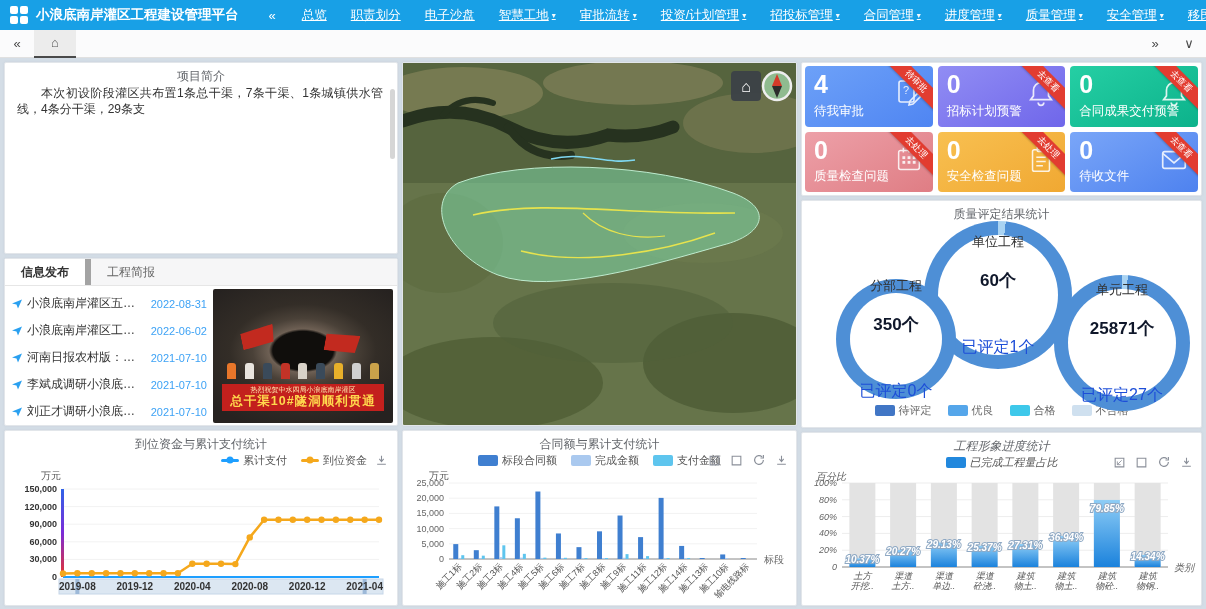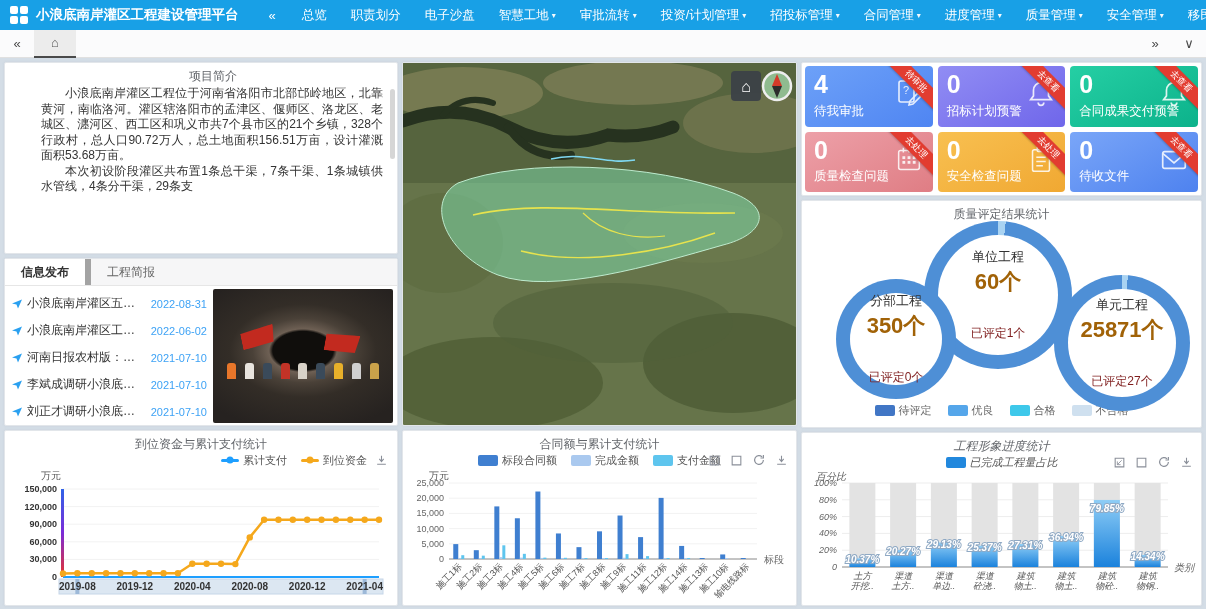--- a/index.html
+++ b/index.html
@@ -4,21 +4,21 @@
 <style>
   html,body{margin:0;padding:0;width:1206px;height:609px;overflow:hidden;
     font-family:"Liberation Sans","DejaVu Sans",sans-serif;background:#d4dde6;}
   
   .navbar{height:30px;background:#18a0e6;display:flex;align-items:center;color:#fff;
     font-size:12.5px;padding:0 10px;white-space:nowrap;}
   .logo{display:grid;grid-template-columns:8px 8px;grid-auto-rows:8px;gap:2px;margin-right:8px;}
   .logo i{background:#fff;border-radius:2px;display:block;}
   .nav-title{font-size:13.5px;font-weight:bold;margin-right:16px;}
   .nav-collapse{margin:0 14px;font-size:13px;cursor:pointer;}
-  .nav-item{padding:0 12px;cursor:pointer;display:flex;align-items:center;gap:3px;}
+  .nav-item{padding:0 12px;cursor:pointer;display:flex;align-items:center;gap:3px;text-decoration:underline;}
   .caret{font-size:8px;opacity:.95;}
   
   .tabbar{height:27px;background:#fbfbfc;border-bottom:1px solid #e0e0e0;display:flex;align-items:center;color:#5a5a5a;}
   .tb-ico{width:34px;text-align:center;font-size:13px;cursor:pointer;color:#4a4a4a;}
   .tab-home{width:42px;height:26px;background:#ececec;border-bottom:2px solid #4a4a4a;display:flex;
     align-items:center;justify-content:center;font-size:13px;cursor:pointer;color:#555;}
   .tb-right{margin-left:auto;display:flex;align-items:center;}
   
   .main{display:flex;gap:4px;padding:4px;}
   .col{display:flex;flex-direction:column;gap:4px;}
@@ -70,24 +70,24 @@
   .bg2{background:linear-gradient(150deg,#918df4,#6f66ea);}
   .bg3{background:linear-gradient(150deg,#25cfa4,#0cb28b);}
   .bg4{background:linear-gradient(150deg,#eda0a8,#df7d84);}
   .bg5{background:linear-gradient(150deg,#f8c051,#f0a832);}
   .bg6{background:linear-gradient(150deg,#7aa6f8,#4e82ef);}
   
   .quality{height:228px;}
   .donut-wrap{position:relative;height:178px;}
   .donut{position:absolute;border-radius:50%;display:flex;align-items:center;justify-content:center;}
   .donut-in{width:calc(100% - 28px);height:calc(100% - 28px);background:#fff;border-radius:50%;
-    display:flex;flex-direction:column;align-items:center;justify-content:center;gap:1px;}
+    display:flex;flex-direction:column;align-items:center;justify-content:center;gap:18px;}
   .dn{font-size:13px;color:#333;}
-  .dc{font-size:22px;font-weight:bold;color:#a16207;}
-  .de{font-size:12px;color:#7f1d1d;margin-top:27px;}
+  .dc{font-size:17px;font-weight:bold;color:#0f172a;}
+  .de{font-size:16px;color:#1d4ed8;margin-top:27px;}
   .q-legend{display:flex;justify-content:center;gap:16px;align-items:center;font-size:11px;color:#666;height:22px;}
   
   .map-panel{height:364px;overflow:hidden;padding:0;}
   .map-panel svg{display:block;}
   text{font-family:"Liberation Sans","DejaVu Sans",sans-serif;}
 </style>
 </head>
 <body>
 
 <div class="navbar">
@@ -151,24 +151,23 @@
   <div class="tab-home">⌂</div>
   <div class="tb-right">
     <span class="tb-ico">»</span>
     <span class="tb-ico">∨</span>
   </div>
 </div>
 
 <div class="main">
 
   <div class="col" style="width:394px;">
-    <div class="panel" style="height:192px;padding-left:24px;">
+    <div class="panel" style="height:192px;">
       <div class="panel-title">项目简介</div>
       <div class="intro-body">
-        <p>小浪底南岸灌区工程位于河南省洛阳市北部邙岭地区，北靠黄河，南临洛河。灌区辖洛阳市的孟津区、偃师区、洛龙区、老城区、瀍河区、西工区和巩义市共7个县市区的21个乡镇，328个行政村，总人口90.72万人，总土地面积156.51万亩，设计灌溉面积53.68万亩。</p>
         <p>本次初设阶段灌区共布置1条总干渠，7条干渠、1条城镇供水管线，4条分干渠，29条支</p>
       </div>
       <div class="scrollbar"></div>
     </div>
 
     <div class="panel" style="height:168px;">
       <div class="news-tabs">
         <div class="news-tab active">信息发布</div>
         <div class="news-tab">工程简报</div>
       </div>
@@ -216,20 +215,24 @@
           <div class="crew">
             <i style="background:#e8762a;"></i>
               <i style="background:#e8e4de;"></i>
               <i style="background:#3a4a5a;"></i>
               <i style="background:#c23327;"></i>
               <i style="background:#d8d2c8;"></i>
               <i style="background:#3a4a5a;"></i>
               <i style="background:#e8b02a;"></i>
               <i style="background:#d0d0d0;"></i>
               <i style="background:#caa24a;"></i>
+          </div>
+          <div class="banner">
+            <div class="b1">热烈祝贺中水四局小浪底南岸灌区</div>
+            <div class="b2">总干渠10#隧洞顺利贯通</div>
           </div>
         </div>
       </div>
     </div>
 
     <div class="panel" style="height:176px;">
       <div class="panel-title">到位资金与累计支付统计</div>
       <div class="legend-row right">
         <span class="leg">
           <span class="lmark" style="background: rgb(30, 159, 255);">

